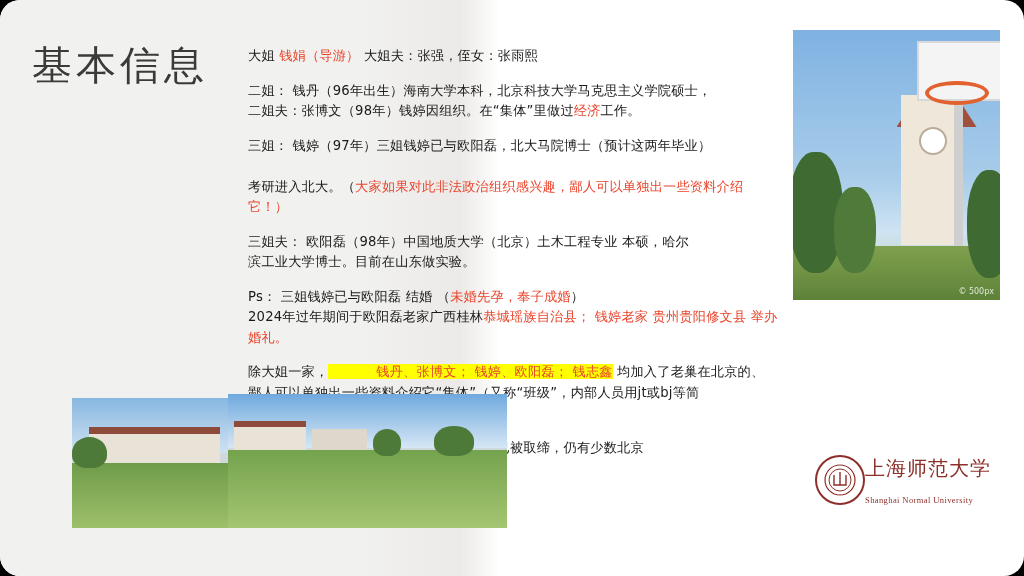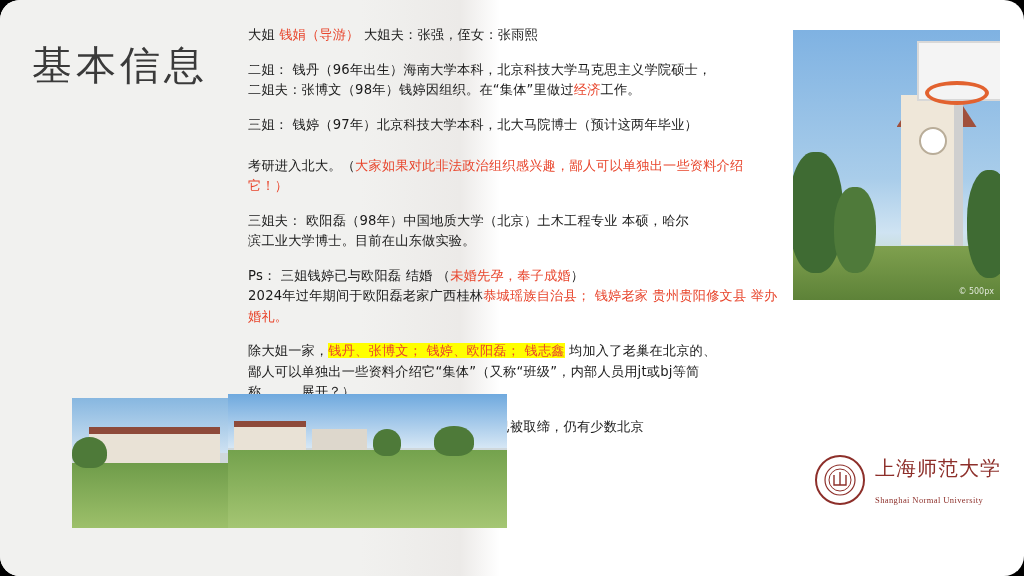--- a/index.html
+++ b/index.html
@@ -29,30 +29,30 @@
     top: 38px;
     font-size: 40px;
     letter-spacing: 4px;
     color: #3a3a3a;
     font-family: "DejaVu Serif", "Liberation Serif", serif;
     white-space: nowrap;
   }
   #body-text {
     position: absolute;
     left: 248px;
-    top: 25px;
+    top: 46px;
     width: 530px;
     font-size: 13.2px;
     line-height: 20.5px;
     color: #1a1a1a;
     letter-spacing: 0.2px;
   }
   .para { margin: 0 0 14px 0; }
   .red { color: #e8452c; }
-  .hl-red { background: #ffff00; color: #e8452c; }
+  .hl-red { background: #ffff00; color: #e8452c; padding-left: 48px; }
 
   
   .photo {
     position: absolute;
     overflow: hidden;
     background: #cfd8dc;
     padding-left: 11px;
   }
   #photo-campus {
     left: 72px; top: 398px; width: 424px; height: 130px;
@@ -91,21 +91,20 @@
   .btree { position:absolute; background:#3f6b33; border-radius:45%; }
   .bwatermark { position:absolute; right:6px; bottom:4px; font-size:8px; color:#ffffffcc; }
 
   
   #logo {
     position: absolute;
     left: 815px;
     top: 455px;
     display: flex;
     align-items: center;
-    gap: 10px;
   }
   #logo-seal {
     width: 46px; height: 46px;
     border-radius: 50%;
     border: 2px solid #8d2f2a;
     color: #8d2f2a;
     display: flex; align-items: center; justify-content: center;
     font-size: 9px;
     font-family: "DejaVu Serif","Liberation Serif",serif;
     line-height: 1.05;
@@ -130,21 +129,21 @@
 
 <div id="slide">
 
   <div id="left-panel"></div>
 
   <div id="title">基本信息</div>
 
   <div id="body-text">
       <div class="para"><span>大姐 </span><span class="red">钱娟（导游）</span><span> 大姐夫：张强，侄女：张雨熙</span></div>
       <div class="para"><span>二姐： 钱丹（96年出生）海南大学本科，北京科技大学马克思主义学院硕士，</span><br><span>二姐夫：张博文（98年）钱婷因组织。在“集体”里做过</span><span class="red">经济</span><span>工作。</span></div>
-      <div class="para"><span>三姐： 钱婷（97年）北京科技大学本科，北大马院博士（预计这两年毕业）</span><br><br><span>考研进入北大。（</span><span class="red">大家如果对此非法政治组织感兴趣，鄙人可以单独出一些资料介绍它！）</span></div>
+      <div class="para"><span>三姐： 钱婷（97年）三姐钱婷已与欧阳磊，北大马院博士（预计这两年毕业）</span><br><br><span>考研进入北大。（</span><span class="red">大家如果对此非法政治组织感兴趣，鄙人可以单独出一些资料介绍它！）</span></div>
       <div class="para"><span>三姐夫： 欧阳磊（98年）中国地质大学（北京）土木工程专业 本硕，哈尔</span><br><span>滨工业大学博士。目前在山东做实验。</span></div>
       <div class="para"><span>Ps： 三姐钱婷已与欧阳磊 结婚 （</span><span class="red">未婚先孕，奉子成婚</span><span>）</span><br><span>2024年过年期间于欧阳磊老家广西桂林</span><span class="red">恭城瑶族自治县； 钱婷老家 贵州贵阳修文县 举办婚礼。</span></div>
       <div class="para"><span>除大姐一家，</span><span class="hl-red">钱丹、张博文； 钱婷、欧阳磊； 钱志鑫</span><span> 均加入了老巢在北京的、</span><br><span>鄙人可以单独出一些资料介绍它“集体”（又称“班级”，内部人员用jt或bj等简</span><br><span>称。。。展开？）</span></div>
       <div class="para"><span>由于2023年</span><span style="visibility: hidden;">【被图片遮挡】</span><span>件，目前集体已被取缔，仍有少数北京</span><br><span>高校在进行</span></div>
     </div>
 
   <div class="photo" id="photo-campus">
     <div class="sky1"></div>
     <div class="bld1" style="left:4%;top:26%;width:30%;height:24%;"></div>
     <div class="roof1" style="left:4%;top:22%;width:30%;height:6%;"></div>

